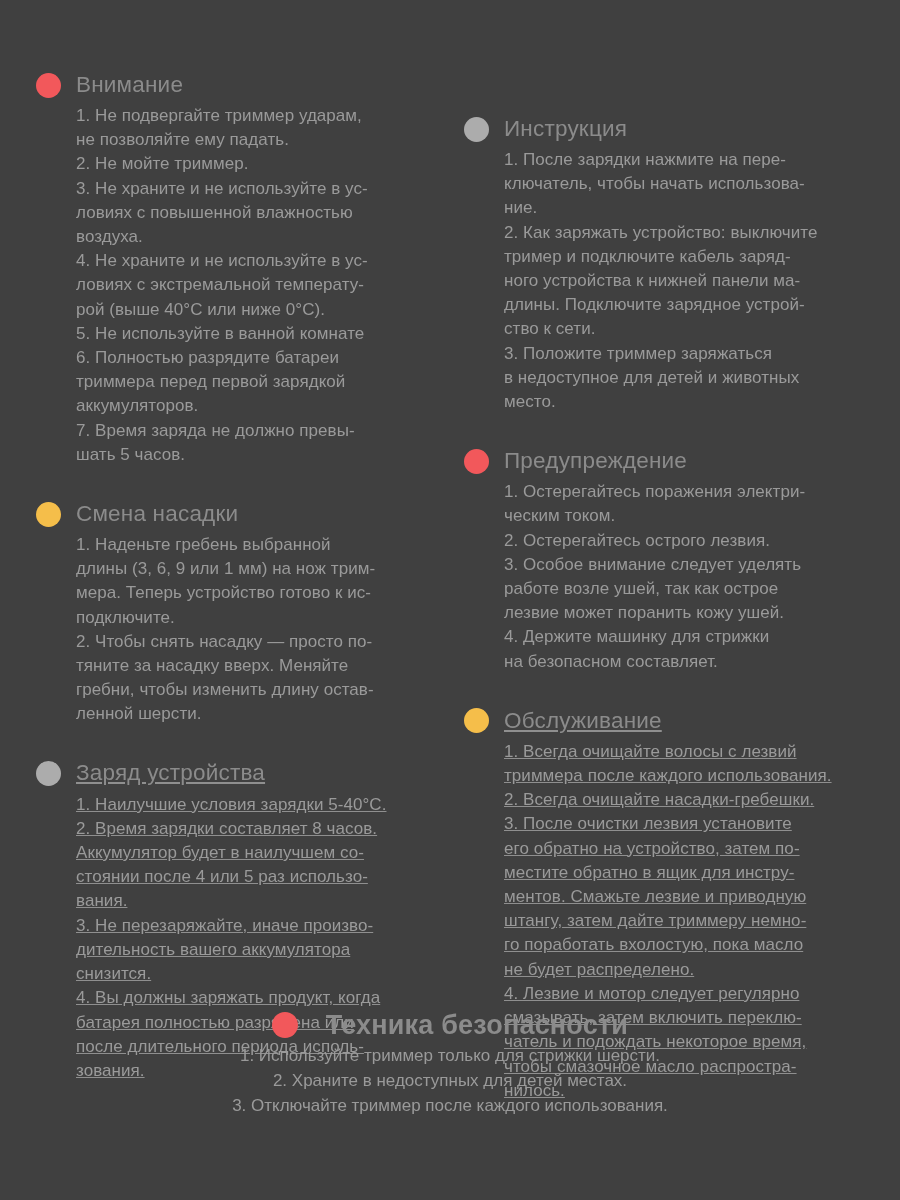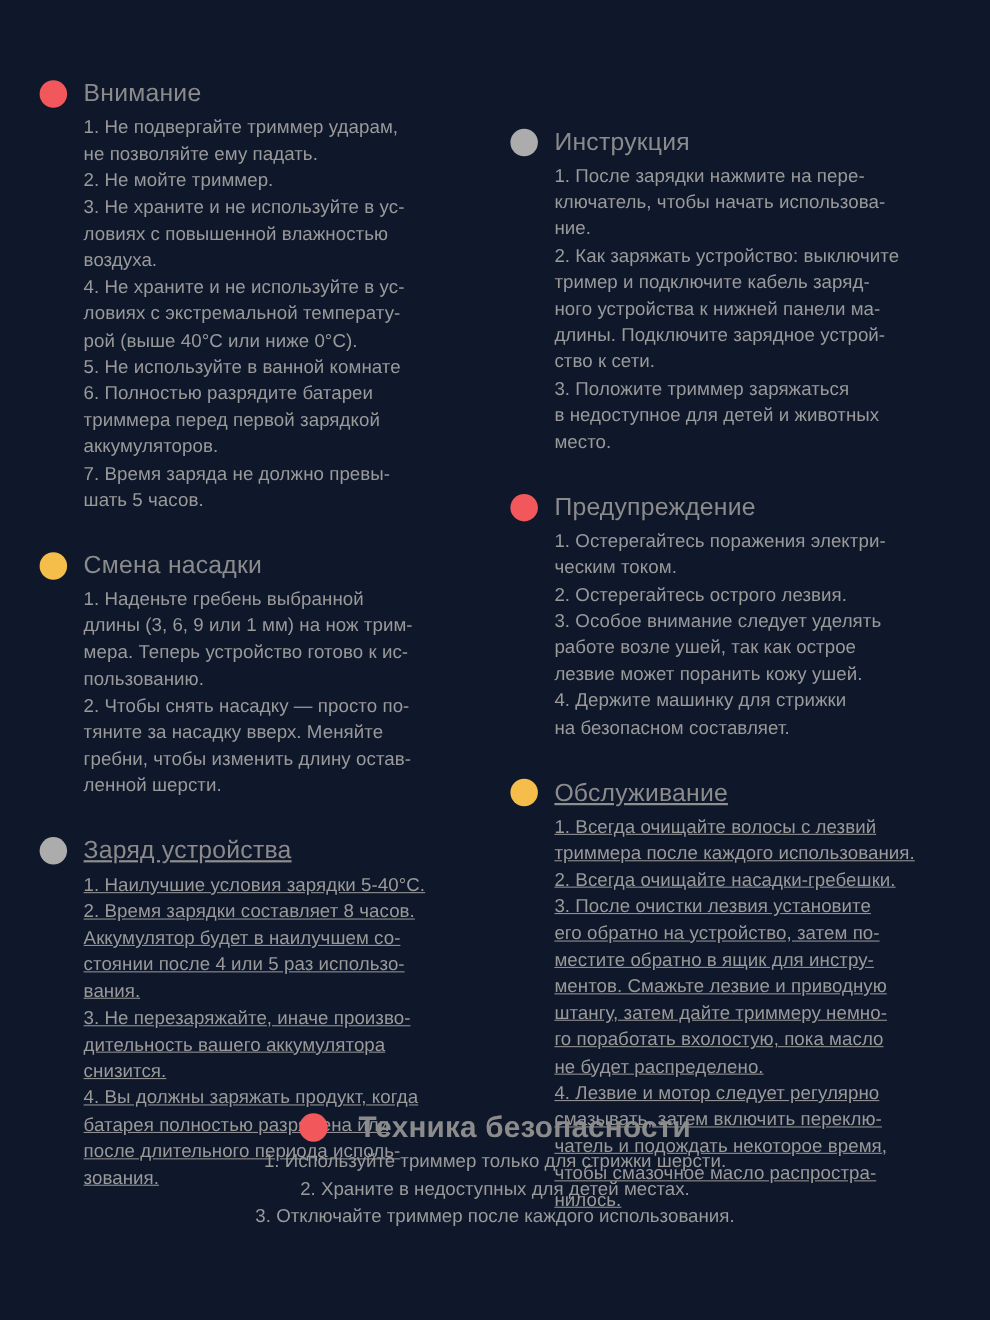--- a/index.html
+++ b/index.html
@@ -17,21 +17,21 @@
     position: relative;
     -webkit-font-smoothing: antialiased;
   }
 
   .page {
     position: absolute;
     left: 0;
     top: 0;
     width: 900px;
     height: 1200px;
-    background: #0f172a;
+    background: #404040;
   }
 
   .columns {
     position: absolute;
     left: 0;
     top: 68px;
     width: 900px;
     display: flex;
     flex-direction: row;
     align-items: flex-start;
@@ -159,21 +159,21 @@
 
       <div class="section">
         <div class="sec-head">
           <span class="bullet yellow"></span>
           <span class="sec-title">Смена насадки</span>
         </div>
         <div class="sec-body">
             <span class="ln">1. Наденьте гребень выбранной</span>
             <span class="ln">длины (3, 6, 9 или 1 мм) на нож трим-</span>
             <span class="ln">мера. Теперь устройство готово к ис-</span>
-            <span class="ln">пользованию.</span>
+            <span class="ln">подключите.</span>
             <span class="ln">2. Чтобы снять насадку — просто по-</span>
             <span class="ln">тяните за насадку вверх. Меняйте</span>
             <span class="ln">гребни, чтобы изменить длину остав-</span>
             <span class="ln">ленной шерсти.</span>
           </div>
       </div>
 
       <div class="section">
         <div class="sec-head">
           <span class="bullet grey"></span>

